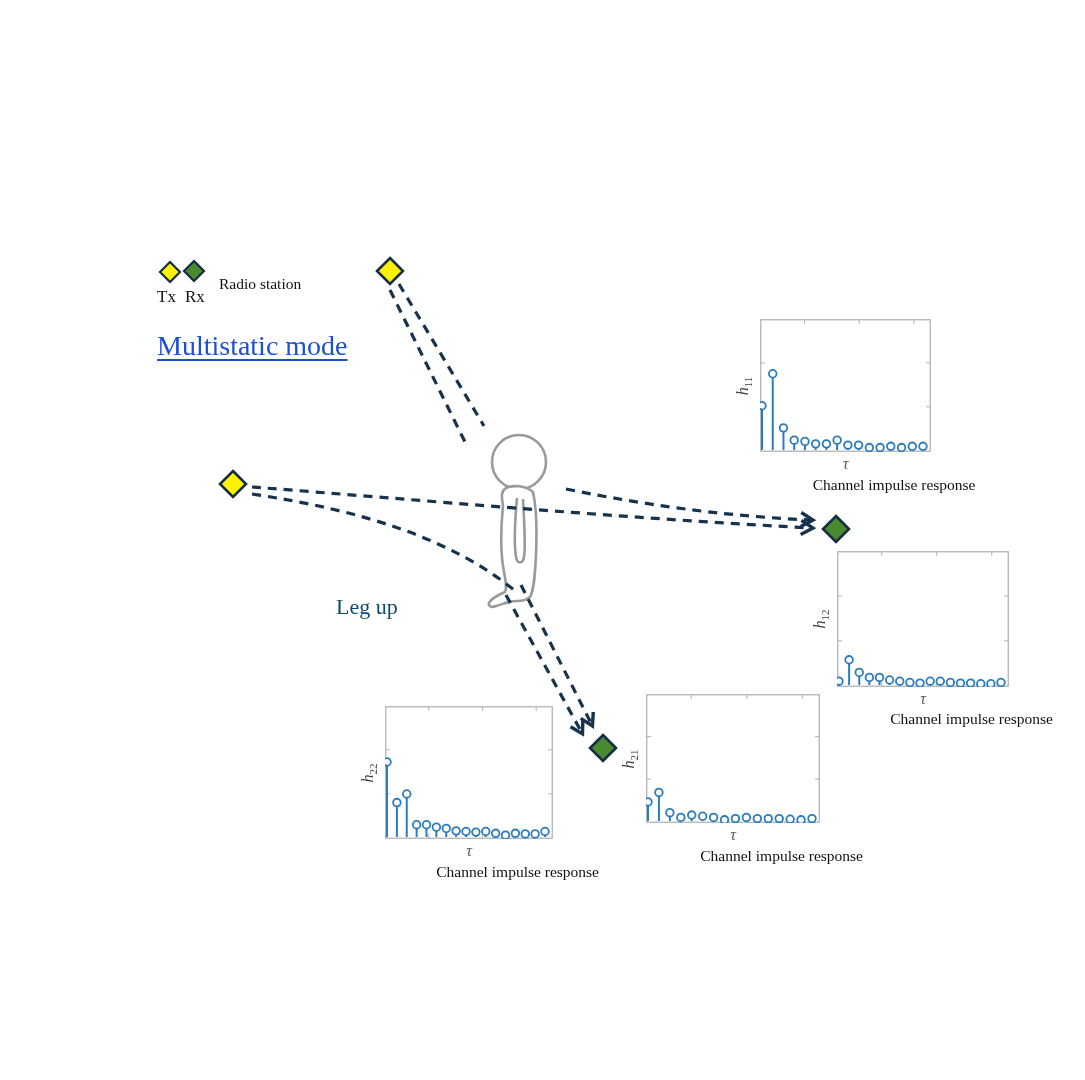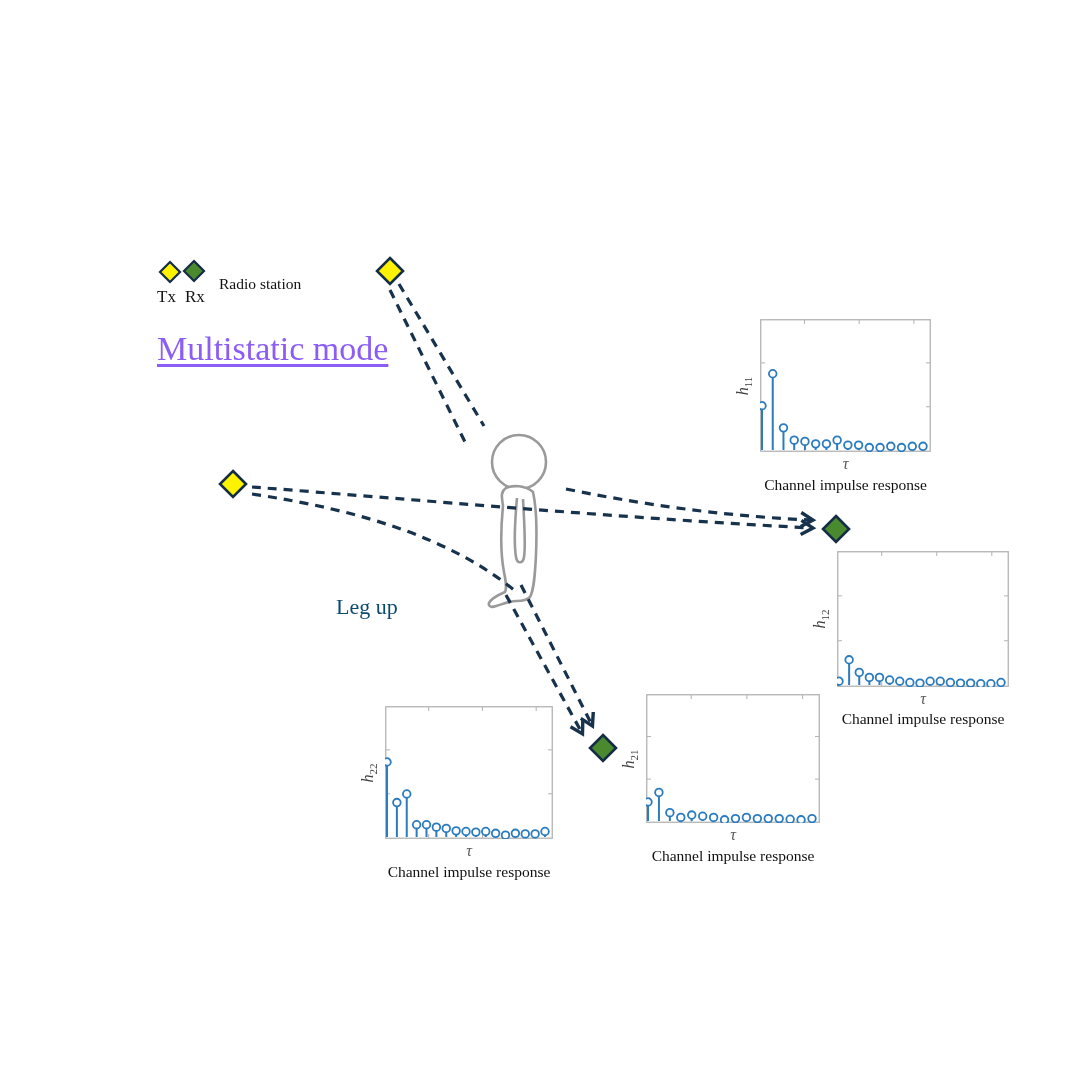--- a/index.html
+++ b/index.html
@@ -4,37 +4,37 @@
 <style>
   html,body{margin:0;padding:0;background:#ffffff;}
   #canvas{
     position:relative;width:1085px;height:1080px;background:#ffffff;overflow:hidden;
     font-family:"Liberation Serif", serif;color:#000;
   }
   #scene{position:absolute;left:0;top:0;}
   .abs{position:absolute;}
   .legend-label{font-size:17px;color:#111;}
   .legend-caption{font-size:15.5px;color:#111;}
-  .fig-title{font-size:34px;color:#8b5cf6;text-decoration:underline;text-underline-offset:4px;}
+  .fig-title{font-size:28px;color:#1d4ed8;text-decoration:underline;text-underline-offset:4px;}
   .annotation{font-size:22px;color:#0c4a6e;}
   .chart{position:absolute;}
   .chart svg{display:block;}
   .ylabel{
     position:absolute;left:-26px;top:50%;width:20px;
     transform:translateY(-50%) rotate(-90deg);
     font-size:16px;color:#3d3d3d;font-style:italic;text-align:center;white-space:nowrap;
   }
   .ylabel sub{font-size:11px;font-style:normal;}
   .xlabel{
     position:absolute;left:50%;transform:translateX(-50%);
     font-size:16px;color:#5a5a5a;font-style:italic;line-height:1;
   }
   .caption{
     position:absolute;left:50%;transform:translateX(-50%);
-    width:260px;text-align:center;font-size:15.5px;color:#111;line-height:1;
+    width:260px;text-align:right;font-size:15.5px;color:#111;line-height:1;
   }
 </style>
 </head>
 <body>
 
 <div id="canvas">
 
   <svg id="scene" width="1085" height="1080" viewBox="0 0 1085 1080">
     <defs>
       <marker id="chev" markerUnits="userSpaceOnUse" markerWidth="18" markerHeight="20" refX="13" refY="9" orient="auto">

